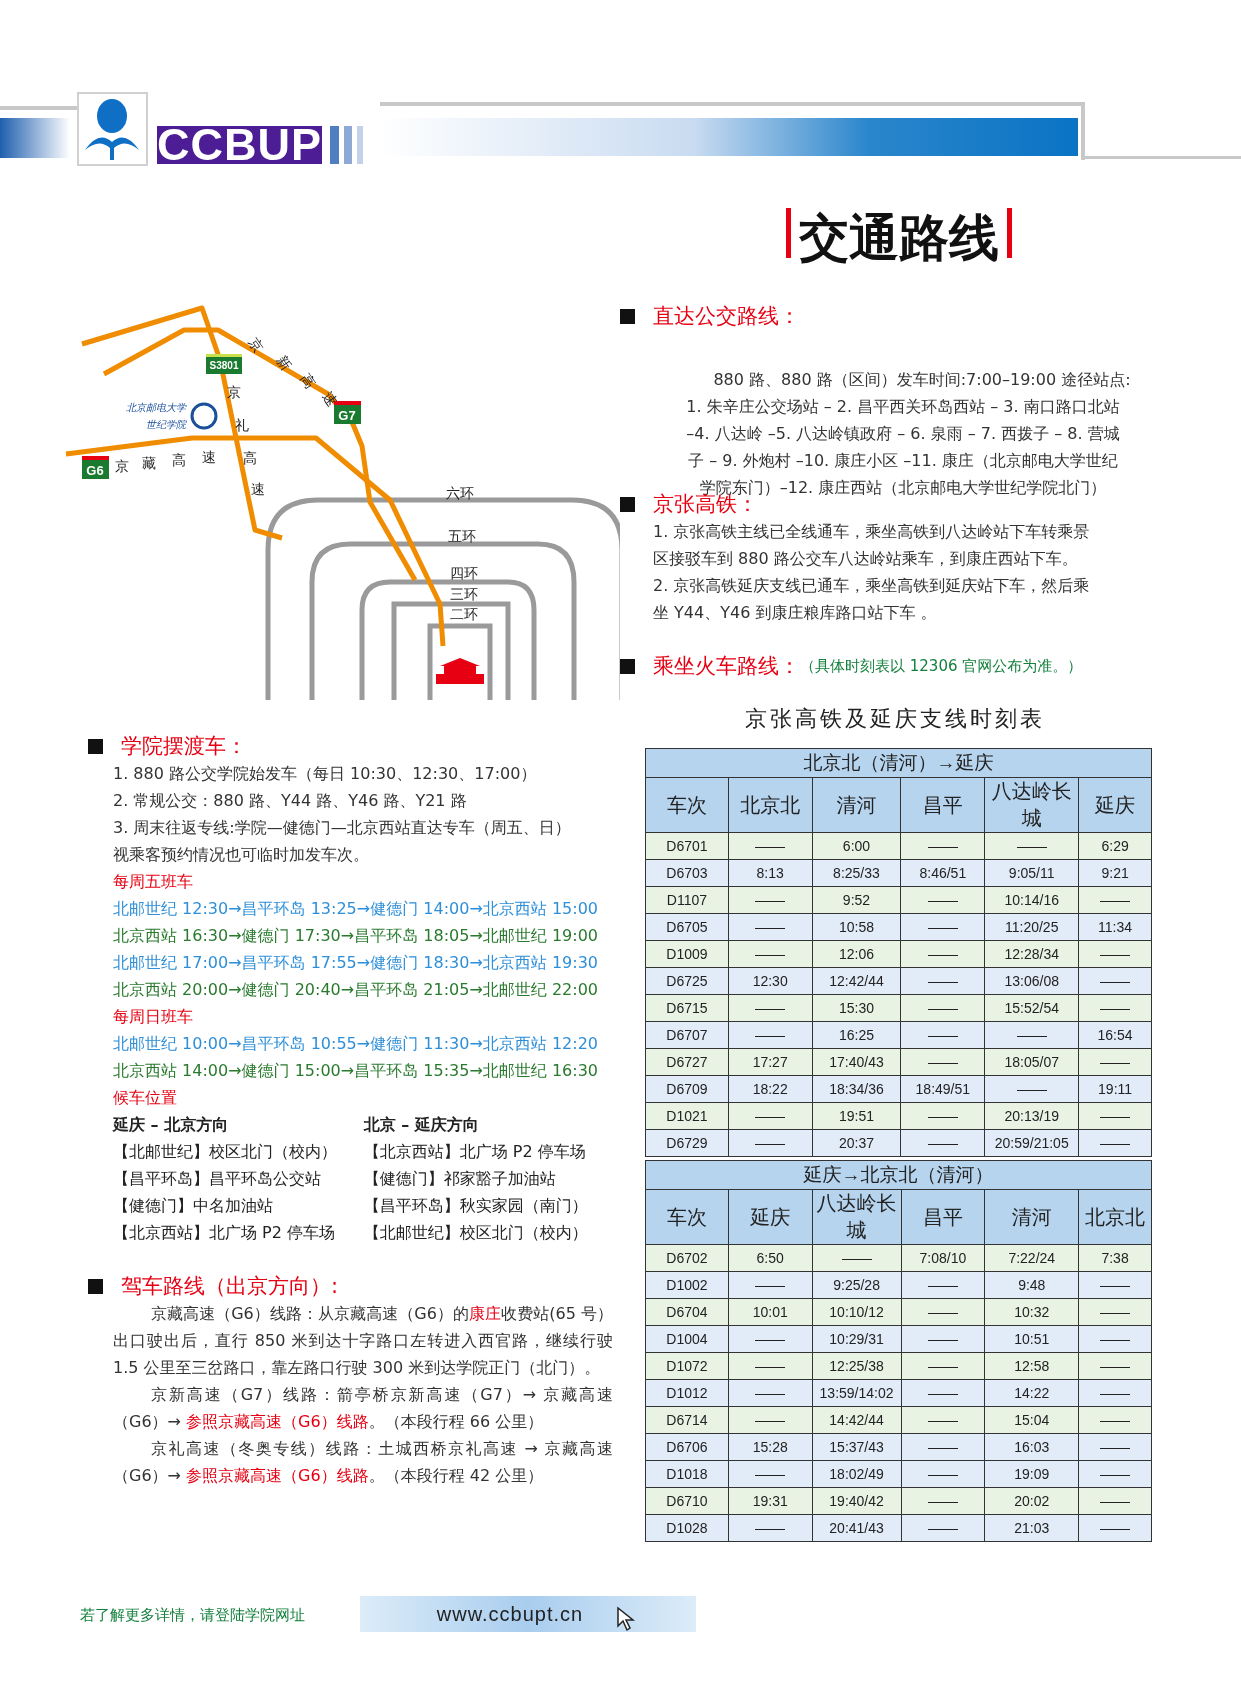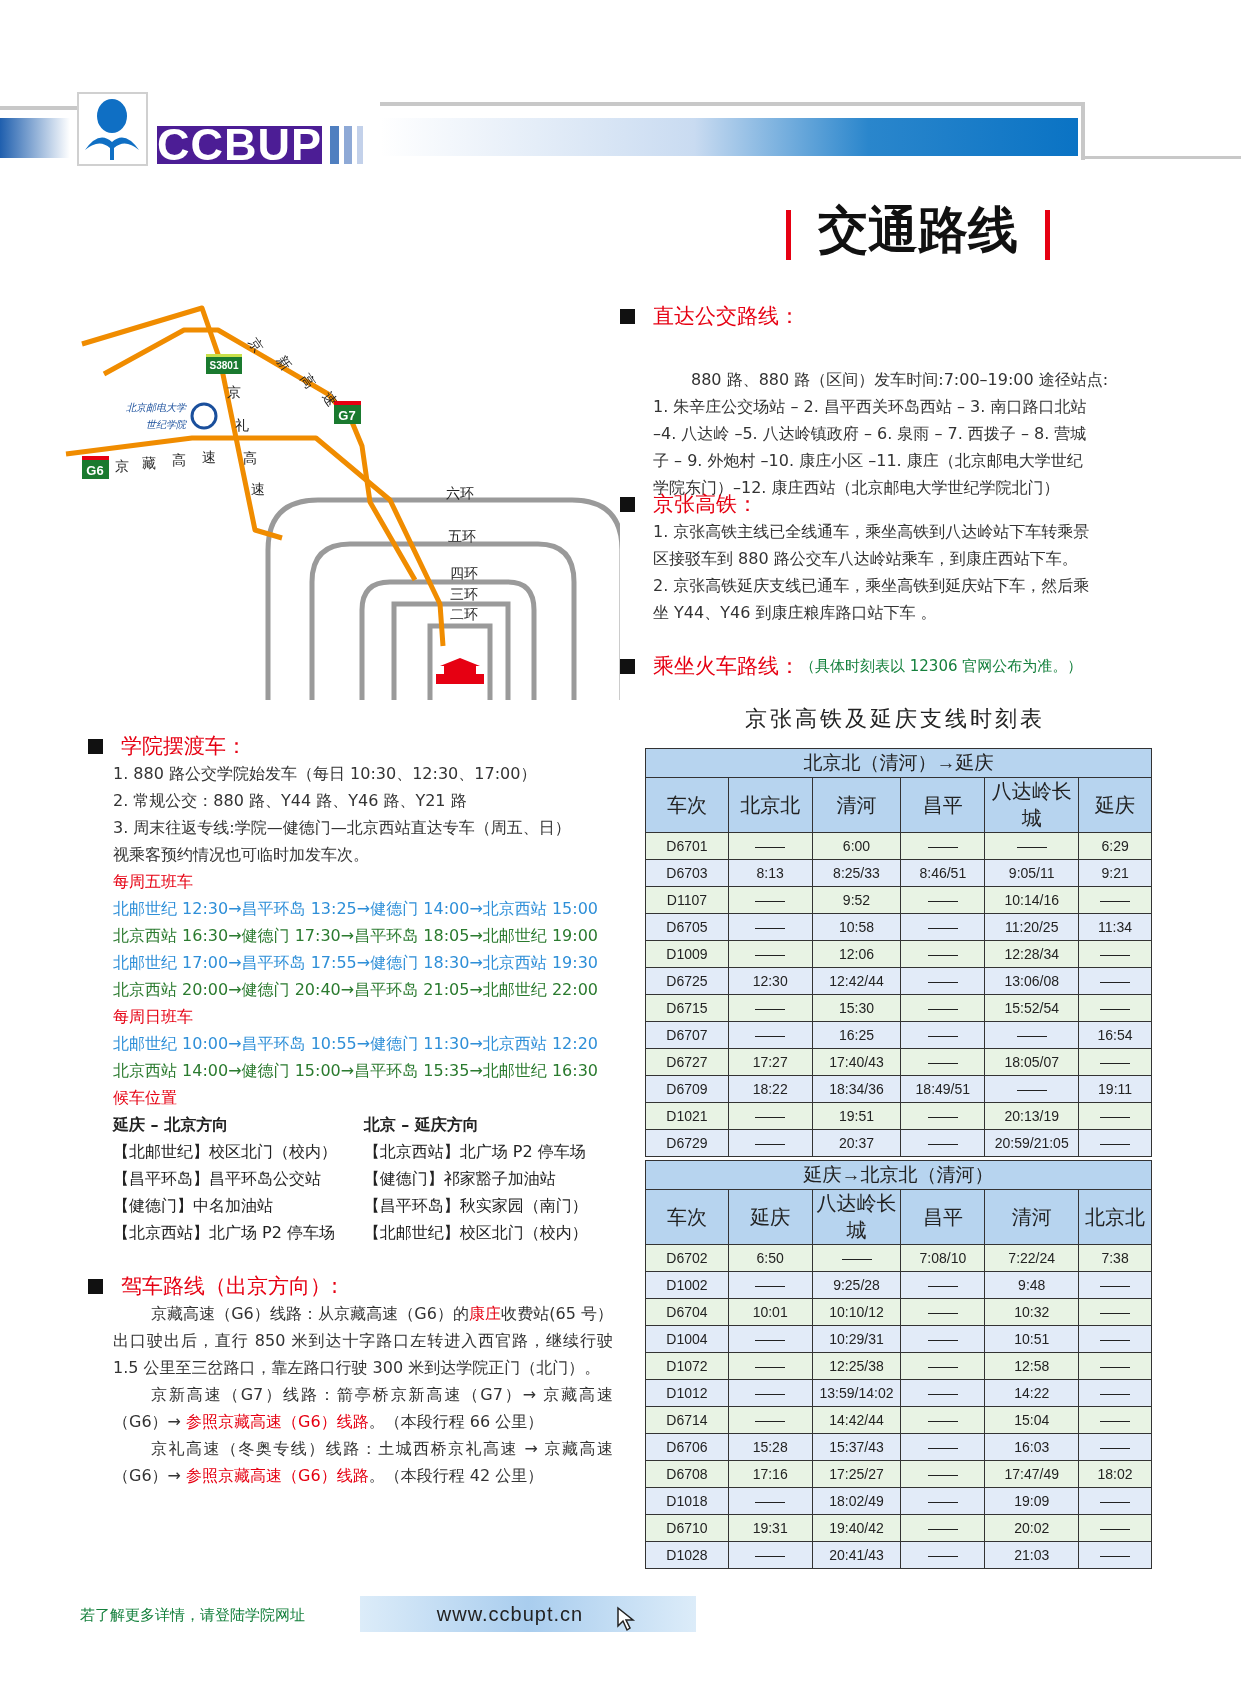--- a/index.html
+++ b/index.html
@@ -11,21 +11,21 @@
   .logo-box{left:77px;top:92px;width:67px;height:70px;border:2px solid #d0d0d0;background:#fff;}
   .logo-word{left:157px;top:126px;width:165px;height:38px;background:#4c1d95;color:#fff;font-family:"Liberation Sans",sans-serif;font-weight:bold;font-size:45px;line-height:38px;letter-spacing:1px;text-align:center;}
   .logo-bar1{left:330px;top:126px;width:9px;height:38px;background:#4f7fc0;}
   .logo-bar2{left:344px;top:126px;width:8px;height:38px;background:#8ea9d6;}
   .logo-bar3{left:357px;top:126px;width:6px;height:38px;background:#c3d1ea;}
   .hdr-line-r{left:380px;top:102px;width:704px;height:4px;background:#c8c8c8;}
   .hdr-line-rv{left:1081px;top:102px;width:4px;height:58px;background:#c8c8c8;}
   .hdr-line-rb{left:1084px;top:156px;width:157px;height:3px;background:#c8c8c8;}
   .hdr-grad-r{left:380px;top:118px;width:698px;height:38px;background:linear-gradient(90deg,#ffffff 0%,#c9dbf1 45%,#2a86cc 70%,#0a73c4 100%);}
   
-  .title{left:778px;top:200px;height:60px;font-family:"DejaVu Serif","Liberation Serif",serif;font-weight:bold;font-size:50px;line-height:60px;color:#111;display:flex;align-items:flex-end;gap:19px;}
+  .title{left:778px;top:208px;height:60px;font-family:"DejaVu Serif","Liberation Serif",serif;font-weight:bold;font-size:50px;line-height:60px;color:#111;display:flex;align-items:flex-start;}
   .title .bar{display:inline-block;width:5px;height:50px;background:#e60012;margin:0 8px;}
   
   .sec-head{display:flex;align-items:center;font-size:21px;color:#e60012;}
   .sec-head .sq{width:15px;height:15px;background:#111;margin-right:18px;display:inline-block;}
   .sec-head .note{font-size:15px;color:#15803d;}
   .body-txt{font-size:16px;line-height:27px;color:#333;}
   .blue{color:#2e8fd8;}
   .green{color:#2a7a2e;}
   .red{color:#e60012;}
   
@@ -124,21 +124,21 @@
       <text x="390" y="339">二环</text>
   </g>
 
   <g fill="#e60012">
     <rect x="376" y="394" width="48" height="10"></rect>
       <rect x="384" y="386" width="32" height="8"></rect>
       <polygon points="380,386 400,378 420,386"></polygon>
   </g>
 </svg>
 
-<div class="abs" style="left:620px;top:302px;width:540px;">
+<div class="abs" style="left:620px;top:302px;width:540px;text-align:center;">
   <div class="sec-head">
       <span class="sq"></span>
       <span>直达公交路线：</span>
     </div>
   <div class="body-txt" style="padding-left:33px;width:500px;margin-top:36px;">
     <div style="text-indent:38px;">880 路、880 路（区间）发车时间:7:00–19:00 途径站点:</div>
     <div>1. 朱辛庄公交场站 – 2. 昌平西关环岛西站 – 3. 南口路口北站</div>
     <div>–4. 八达岭 –5. 八达岭镇政府 – 6. 泉雨 – 7. 西拨子 – 8. 营城</div>
     <div>子 – 9. 外炮村 –10. 康庄小区 –11. 康庄（北京邮电大学世纪</div>
     <div>学院东门）–12. 康庄西站（北京邮电大学世纪学院北门）</div>
@@ -365,28 +365,20 @@
         <td>15:04</td>
         <td><span class="dash"></span></td>
       </tr>
       <tr class="even">
         <td>D6706</td>
         <td>15:28</td>
         <td>15:37/43</td>
         <td><span class="dash"></span></td>
         <td>16:03</td>
         <td><span class="dash"></span></td>
-      </tr>
-      <tr class="odd">
-        <td>D6708</td>
-        <td>17:16</td>
-        <td>17:25/27</td>
-        <td><span class="dash"></span></td>
-        <td>17:47/49</td>
-        <td>18:02</td>
       </tr>
       <tr class="even">
         <td>D1018</td>
         <td><span class="dash"></span></td>
         <td>18:02/49</td>
         <td><span class="dash"></span></td>
         <td>19:09</td>
         <td><span class="dash"></span></td>
       </tr>
       <tr class="odd">

